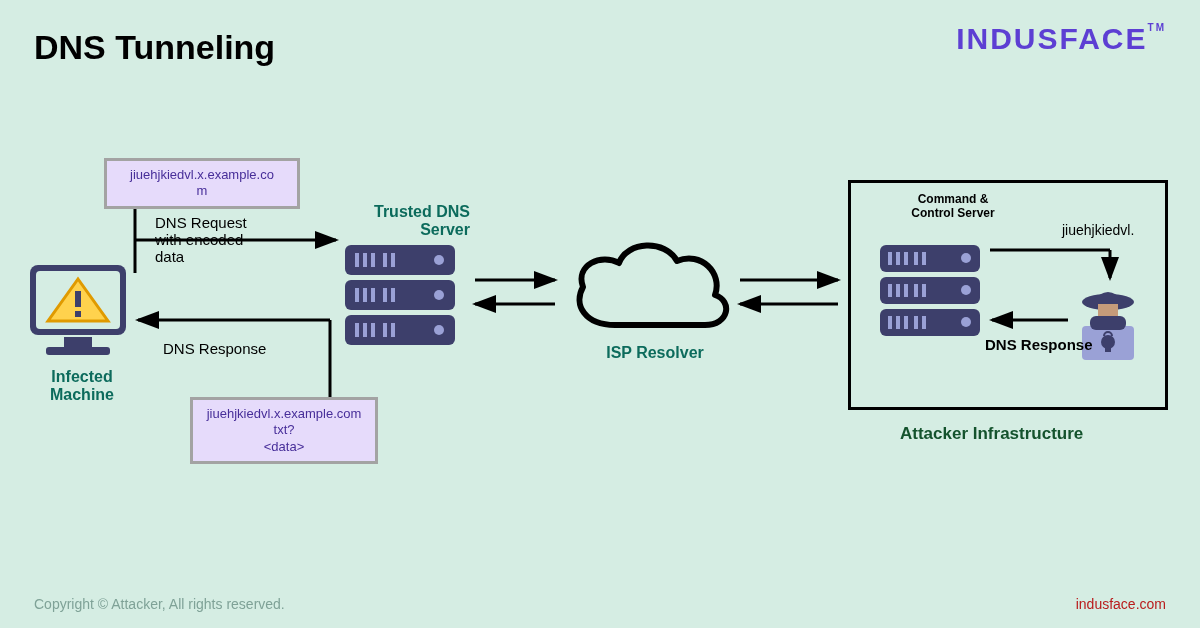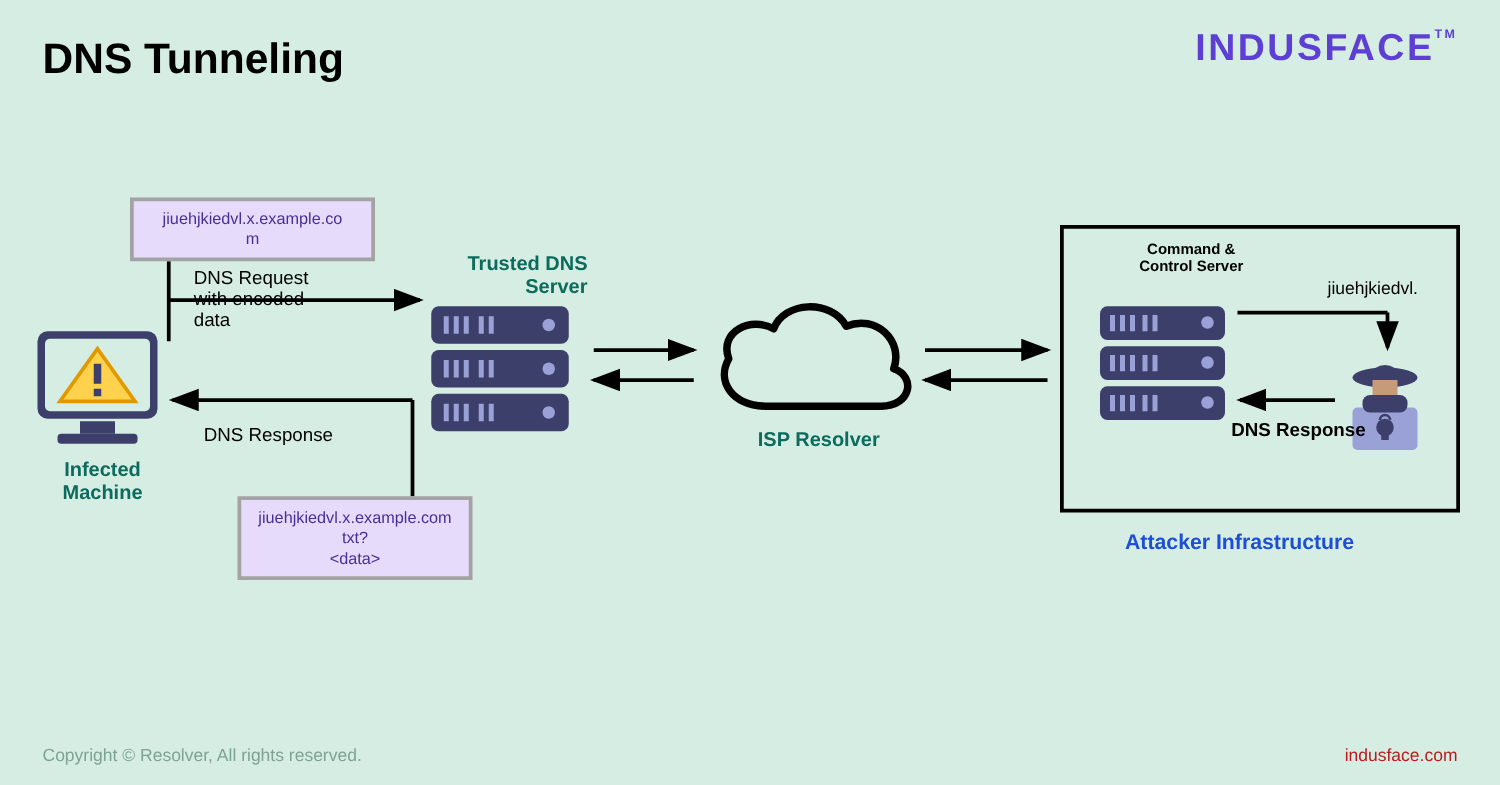--- a/index.html
+++ b/index.html
@@ -45,21 +45,21 @@
   }
   .node-label {
     font-size: 16px;
     font-weight: 800;
     color: #0c6b5c;
     text-align: center;
     position: absolute;
   }
   .attacker-label {
     position: absolute;
-    color: #1d4ed8;
+    color: #14532d;
     font-weight: 800;
     font-size: 17px;
     text-align: right;
   }
   .edge-text {
     position: absolute;
     font-size: 15px;
     color: #000;
   }
   .purple-box {
@@ -207,14 +207,14 @@
 data</div>
 <div class="edge-text" style="left:163px; top:340px;">DNS Response</div>
 <div class="edge-text" style="left:1050px; top:222px; font-size:14px;margin-left:12px;">jiuehjkiedvl.</div>
 <div style="position:absolute; left:985px; top:336px; font-weight:800; font-size:15px;">DNS Response</div>
 
 <div class="purple-box" style="left:104px; top:158px; width:196px; white-space:pre-line;">jiuehjkiedvl.x.example.co
 m</div>
 <div class="purple-box" style="left:190px; top:397px; width:188px; white-space:pre-line;">jiuehjkiedvl.x.example.com txt?
 &lt;data&gt;</div>
 
-<div class="footer-left">Copyright © Resolver, All rights reserved.</div>
+<div class="footer-left">Copyright © Attacker, All rights reserved.</div>
 <div class="footer-right">indusface.com</div>
 
 </body></html>

